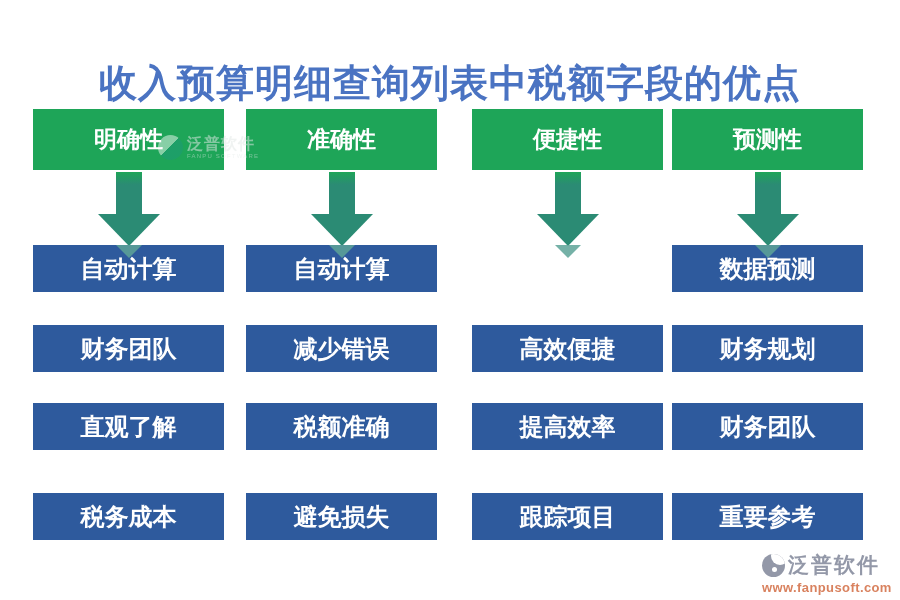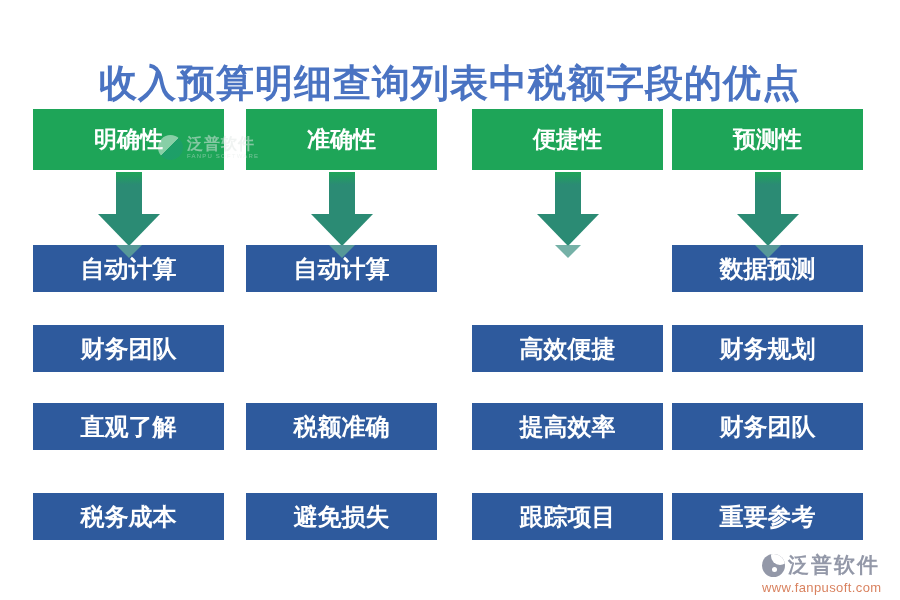--- a/index.html
+++ b/index.html
@@ -150,21 +150,21 @@
   }
   .brand-name {
     font-size: 21px;
     font-weight: bold;
     color: var(--logo_gray);
     letter-spacing: 2px;
   }
   .brand-url {
     margin-top: 1px;
     font-size: 13px;
-    font-weight: normal;
+    font-weight: bold;
     color: var(--url_orange);
     letter-spacing: 0.4px;
     text-align: center;
   }
 </style>
 </head>
 <body>
 
 <div class="page-title">收入预算明细查询列表中税额字段的优点</div>
 
@@ -182,20 +182,21 @@
 </div>
 
 <div class="column col-2">
   <div class="col-header">准确性</div>
   <div class="arrow">
     <div class="stem"></div>
     <div class="head"></div>
     <div class="tip-overlay"></div>
   </div>
   <div class="item row-0">自动计算</div>
+  <div class="item row-1">减少错误</div>
   <div class="item row-2">税额准确</div>
   <div class="item row-3">避免损失</div>
 </div>
 
 <div class="column col-3">
   <div class="col-header">便捷性</div>
   <div class="arrow">
     <div class="stem"></div>
     <div class="head"></div>
     <div class="tip-overlay"></div>

